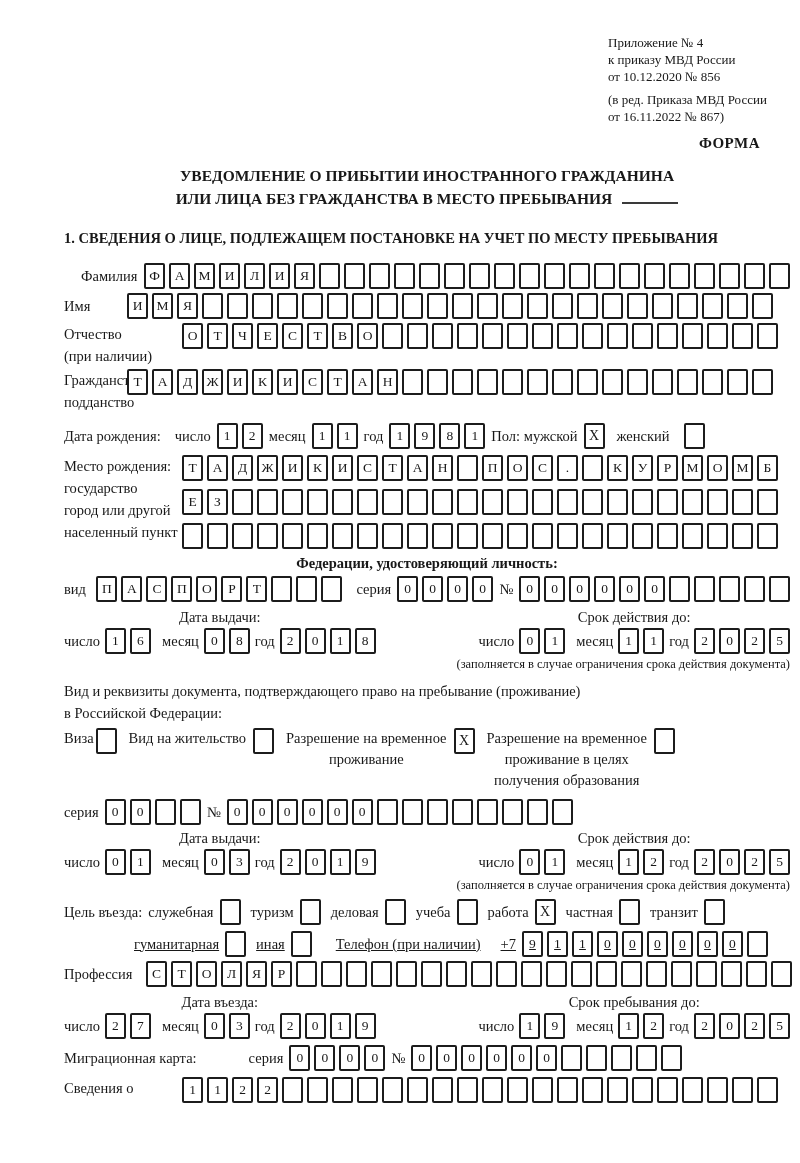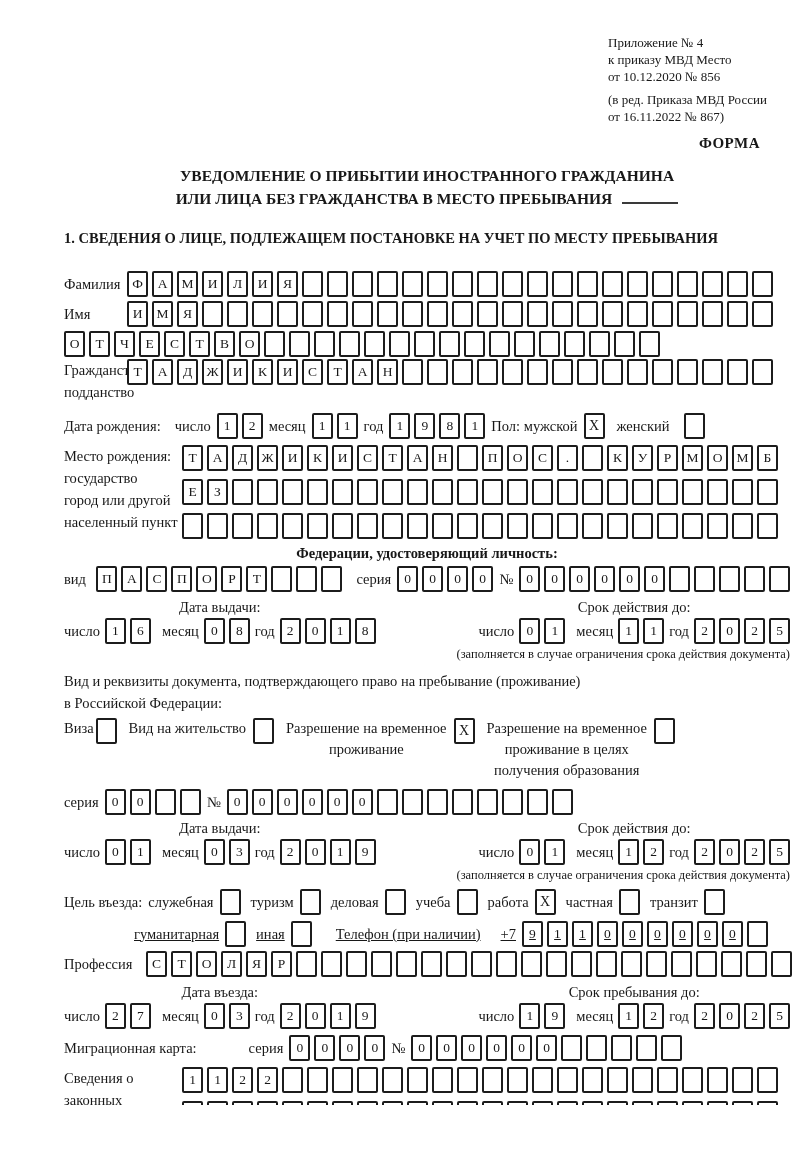--- a/index.html
+++ b/index.html
@@ -53,38 +53,38 @@
   .purpose-row .cb{margin-right:4px;}
   .indent70{margin-left:70px;text-decoration:underline;}
 </style>
 </head>
 <body>
 
 <div class="page">
 
   <div class="annex">
     <div>Приложение № 4</div>
-    <div>к приказу МВД Место</div>
+    <div>к приказу МВД России</div>
     <div>от 10.12.2020 № 856</div>
     <div class="grp2">
       <div>(в ред. Приказа МВД России</div>
       <div>от 16.11.2022 № 867)</div>
     </div>
   </div>
 
   <div class="forma">ФОРМА</div>
 
   <div class="title">
     <div>УВЕДОМЛЕНИЕ О ПРИБЫТИИ ИНОСТРАННОГО ГРАЖДАНИНА</div>
     <div><span>ИЛИ ЛИЦА БЕЗ ГРАЖДАНСТВА В МЕСТО ПРЕБЫВАНИЯ</span><span class="title-underline"></span></div>
   </div>
 
   <div class="section-head">1. СВЕДЕНИЯ О ЛИЦЕ, ПОДЛЕЖАЩЕМ ПОСТАНОВКЕ НА УЧЕТ ПО МЕСТУ ПРЕБЫВАНИЯ</div>
 
-  <div class="frow" style="margin-top:24px;">
+  <div class="frow" style="margin-top:16px;justify-content:flex-end;">
     <div class="lblcol w63">Фамилия</div>
     <div class="cells">
         <div class="cell">Ф</div>
         <div class="cell">А</div>
         <div class="cell">М</div>
         <div class="cell">И</div>
         <div class="cell">Л</div>
         <div class="cell">И</div>
         <div class="cell">Я</div>
         <div class="cell"></div>
@@ -135,20 +135,24 @@
         <div class="cell"></div>
         <div class="cell"></div>
         <div class="cell"></div>
         <div class="cell"></div>
         <div class="cell"></div>
         <div class="cell"></div>
       </div>
   </div>
 
   <div class="frow top">
+    <div class="lblcol w118">
+      <div>Отчество</div>
+      <div>(при наличии)</div>
+    </div>
     <div class="cells">
         <div class="cell">О</div>
         <div class="cell">Т</div>
         <div class="cell">Ч</div>
         <div class="cell">Е</div>
         <div class="cell">С</div>
         <div class="cell">Т</div>
         <div class="cell">В</div>
         <div class="cell">О</div>
         <div class="cell"></div>

